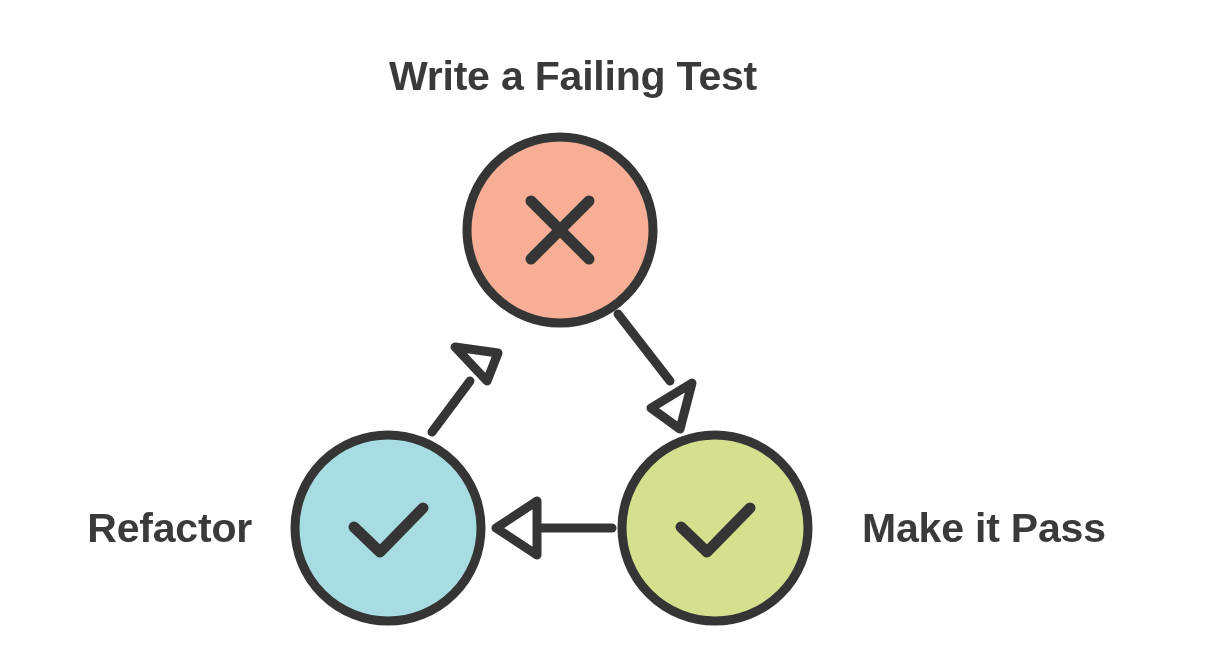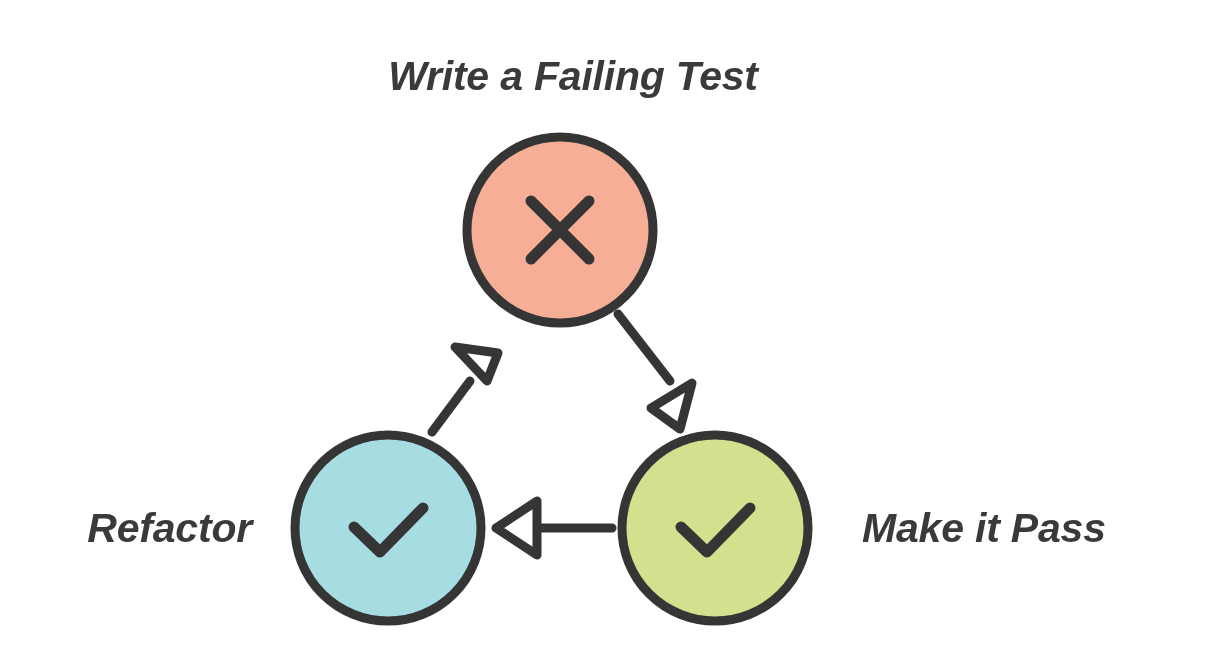--- a/index.html
+++ b/index.html
@@ -12,21 +12,20 @@
     height: 667px;
     position: relative;
     overflow: hidden;
     font-family: "Liberation Sans", sans-serif;
   }
   #diagram-root {
     position: absolute;
     inset: 0;
     width: 1205px;
     height: 667px;
-    font-style: italic;
   }
   #tdd-svg {
     position: absolute;
     top: 0;
     left: 0;
     display: block;
   }
   .node-label {
     fill: #3a3a3a;
     font-family: "Liberation Sans", sans-serif;

